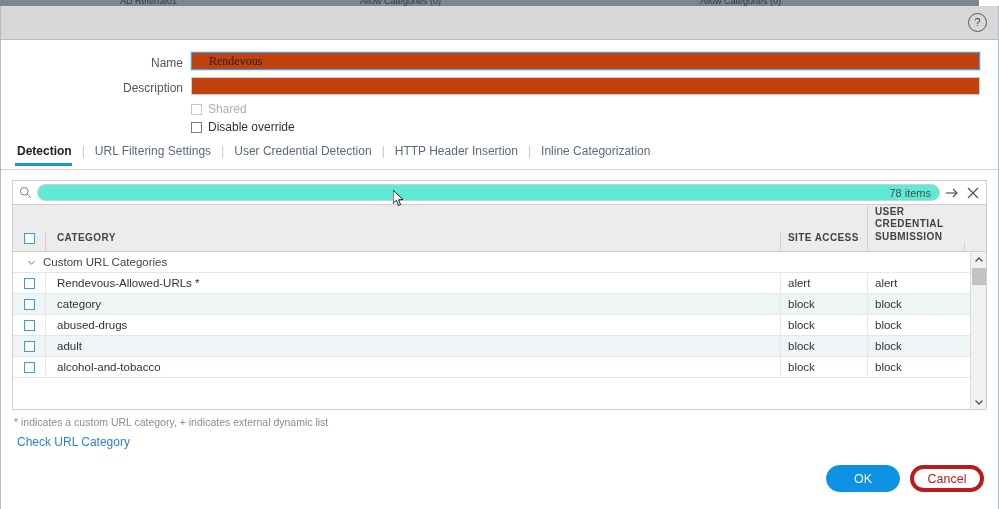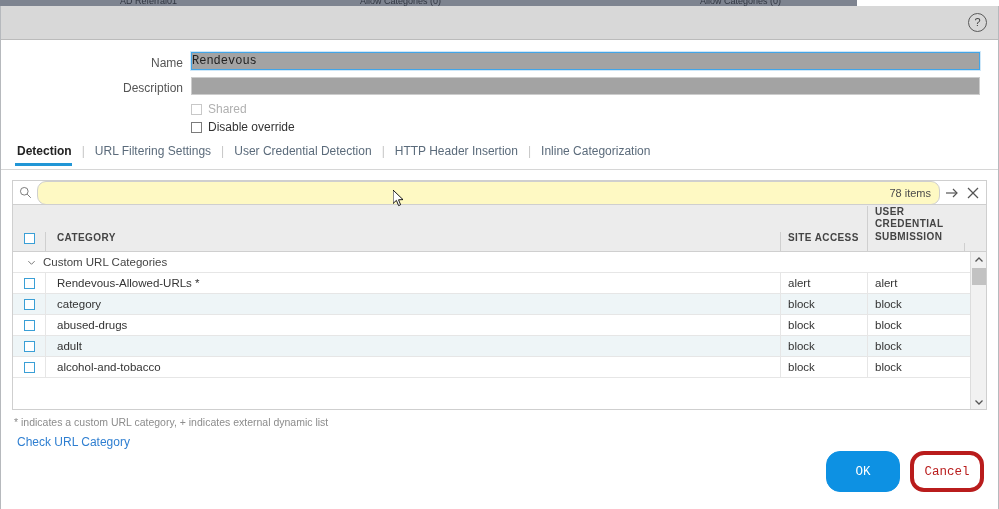--- a/index.html
+++ b/index.html
@@ -20,21 +20,21 @@
   
   #backdrop {
     position: absolute;
     left: 0; top: 0;
     width: 999px; height: 509px;
     background: #ffffff;
   }
   #backdrop .bg-strip {
     position: absolute;
     left: 0; top: 0;
-    width: 857px; height: 6px;
+    width: 979px; height: 6px;
     background: #7e8490;
     overflow: hidden;
   }
   #backdrop .bg-strip .bg-txt {
     position: absolute;
     top: -4px;
     font-size: 9px;
     color: #2f3540;
     white-space: nowrap;
   }
@@ -103,25 +103,25 @@
     padding-right: 8px;
     font-size: 12px;
     color: #555555;
     box-sizing: border-box;
   }
   .inp {
     height: 18px;
     width: 789px;
     box-sizing: border-box;
     border: 1px solid #cccccc;
-    background: #a3a3a3;
-    font-family: Liberation Mono, monospace;
+    background: #c2410c;
+    font-family: Liberation Serif, serif;
     font-size: 12px;
     color: #222;
-    padding: 0 0;
+    padding: 0 17px;
     outline: none;
   }
   .inp.focused {
     border: 1px solid #41a5e8;
     box-shadow: 0 0 0 1px rgba(65,165,232,.25);
   }
 
   .chk-row {
     display: flex;
     align-items: center;
@@ -188,30 +188,30 @@
     box-sizing: border-box;
     position: relative;
   }
   .mag {
     width: 13px; height: 13px;
     margin: 0 5px 0 6px;
     flex: none;
   }
   .searchfield {
     flex: 1;
-    height: 24px;
+    height: 17px;
     border: 1px solid #cfcfcf;
     border-radius: 9px;
     display: flex;
     align-items: center;
     justify-content: flex-end;
     padding-right: 8px;
     box-sizing: border-box;
     margin-right: 4px;
-    background: #fef9c3;
+    background: #5eead4;
     font-size: 11px;
     color: #4b4b4b;
     cursor: text;
   }
   .srch-icon-btn {
     width: 16px; height: 16px;
     margin-right: 5px;
     cursor: pointer;
     flex: none;
   }
@@ -339,29 +339,29 @@
 
   
   .actions {
     position: absolute;
     right: 14px;
     bottom: 17px;
     display: flex;
     gap: 10px;
   }
   .btn {
-    height: 41px;
+    height: 27px;
     border-radius: 14px;
     font-size: 12.5px;
     display: flex;
     align-items: center;
     justify-content: center;
     cursor: pointer;
     box-sizing: border-box;
-    font-family: Liberation Mono, monospace;
+    font-family: Liberation Sans, sans-serif;
   }
   .btn-primary {
     width: 74px;
     background: #0d91e3;
     color: #ffffff;
     border: 1px solid #0d91e3;
   }
   .btn-secondary {
     width: 74px;
     background: #ffffff;

